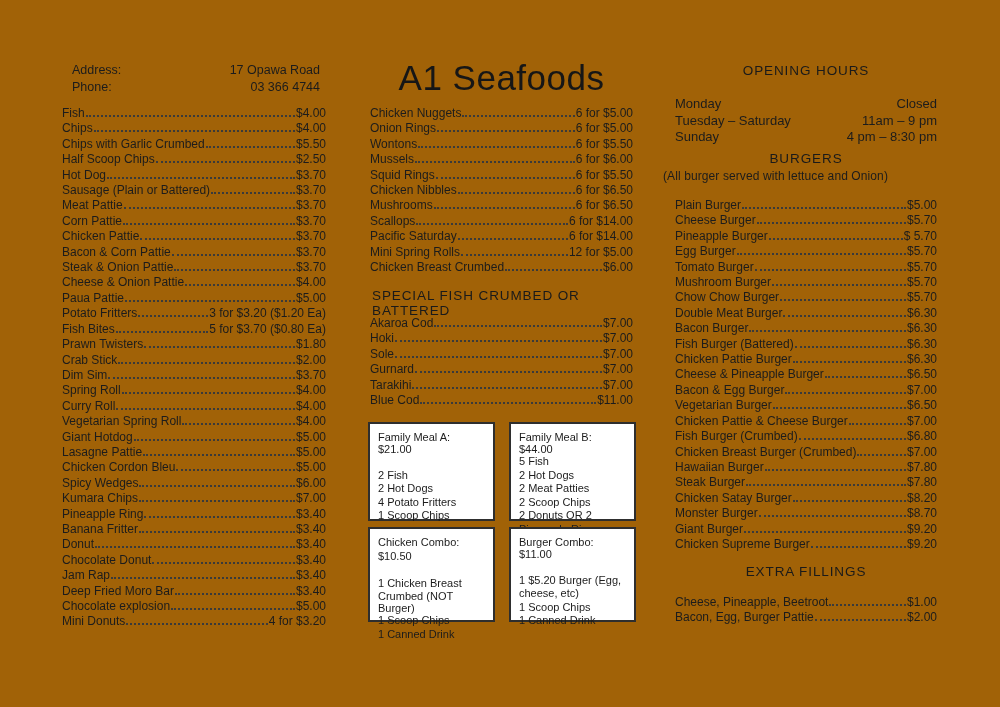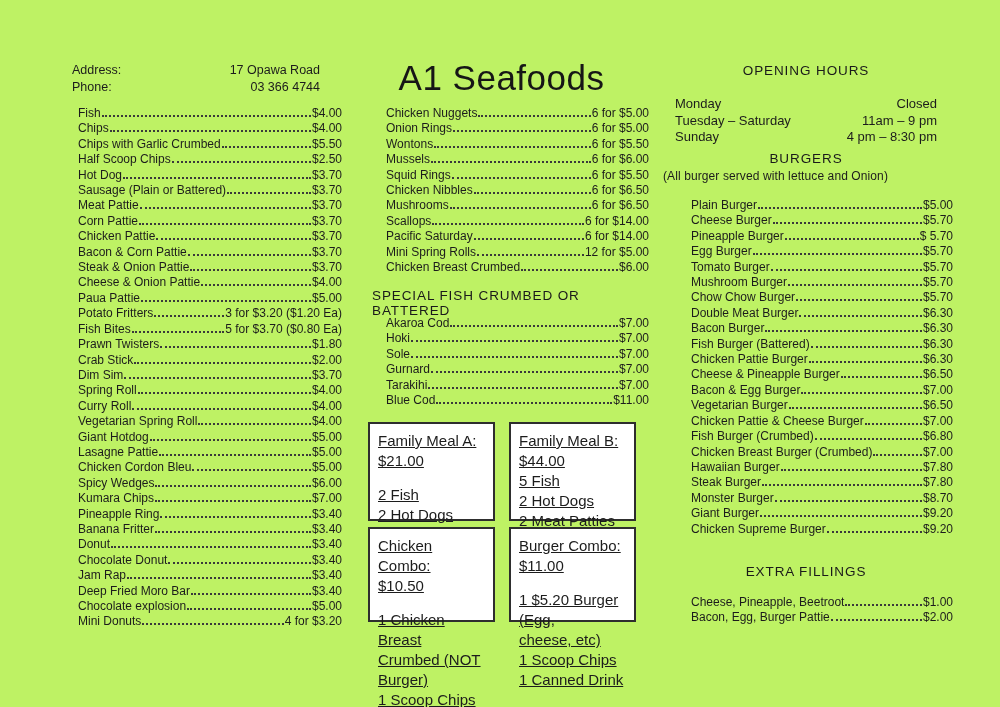--- a/index.html
+++ b/index.html
@@ -4,35 +4,35 @@
 <style>
   * { margin: 0; padding: 0; box-sizing: border-box; }
   html, body { background: #ffffff; }
   body {
     width: 1000px; height: 707px;
     position: relative;
     font-family: "Liberation Sans", "DejaVu Sans", sans-serif;
     color: #1c1c1c;
     overflow: hidden;
   }
-  .sheet { position: absolute; inset: 0; background: #bef264; }
+  .sheet { position: absolute; inset: 0; background: #a16207; }
 
   
   .contact { position: absolute; left: 72px; top: 62px; width: 248px; }
   .contact-row { display: flex; justify-content: space-between; font-size: 12.5px; line-height: 16.5px; }
 
   
   .title {
     position: absolute; left: 370px; top: 58px; width: 263px;
     text-align: center; font-size: 35px; font-weight: 400; letter-spacing: 0.5px;
     color: #161616;
   }
 
   
-  .list { position: absolute; margin-left: 16px; }
+  .list { position: absolute; }
   .left-list   { left: 62px;  top: 106px; width: 264px; }
   .mid-list    { left: 370px; top: 106px; width: 263px; }
   .special-list{ left: 370px; top: 316px; width: 263px; }
   .burger-list { left: 675px; top: 198px; width: 262px; }
   .extra-list  { left: 675px; top: 595px; width: 262px; }
 
   .menu-row { display: flex; align-items: baseline; font-size: 12px; line-height: 15.4px; }
   .menu-row .name  { white-space: nowrap; }
   .menu-row .dots  { flex: 1 1 auto; min-width: 6px; border-bottom: 2px dotted #3a3a3a; margin: 0 1px 3px 1px; }
   .menu-row .price { white-space: nowrap; }
@@ -50,21 +50,21 @@
   .hours { position: absolute; left: 675px; top: 96px; width: 262px; }
   .hours-row { display: flex; justify-content: space-between; font-size: 13px; line-height: 16.5px; }
 
   
   .boxes {
     position: absolute; left: 368px; top: 422px; width: 268px;
     display: grid; grid-template-columns: 127px 127px; grid-template-rows: 99px 95px;
     column-gap: 14px; row-gap: 6px;
   }
   .combo-box { border: 2px solid #2e2e2e; padding: 7px 8px; background: #fff; }
-  .box-line { font-size: 15px; line-height: 20px; min-height: 13.6px; text-decoration: underline; }
+  .box-line { font-size: 11px; line-height: 12px; min-height: 13.6px; }
 </style>
 </head>
 <body>
 
 <div class="sheet">
 
   <div class="contact">
     <div class="contact-row">
       <span>Address:</span>
       <span>17 Opawa Road</span>
@@ -488,20 +488,25 @@
         <span class="name">Hawaiian Burger</span>
         <span class="dots"></span>
         <span class="price">$7.80</span>
       </div>
       <div class="menu-row">
         <span class="name">Steak Burger</span>
         <span class="dots"></span>
         <span class="price">$7.80</span>
       </div>
       <div class="menu-row">
+        <span class="name">Chicken Satay Burger</span>
+        <span class="dots"></span>
+        <span class="price">$8.20</span>
+      </div>
+      <div class="menu-row">
         <span class="name">Monster Burger</span>
         <span class="dots"></span>
         <span class="price">$8.70</span>
       </div>
       <div class="menu-row">
         <span class="name">Giant Burger</span>
         <span class="dots"></span>
         <span class="price">$9.20</span>
       </div>
       <div class="menu-row">

